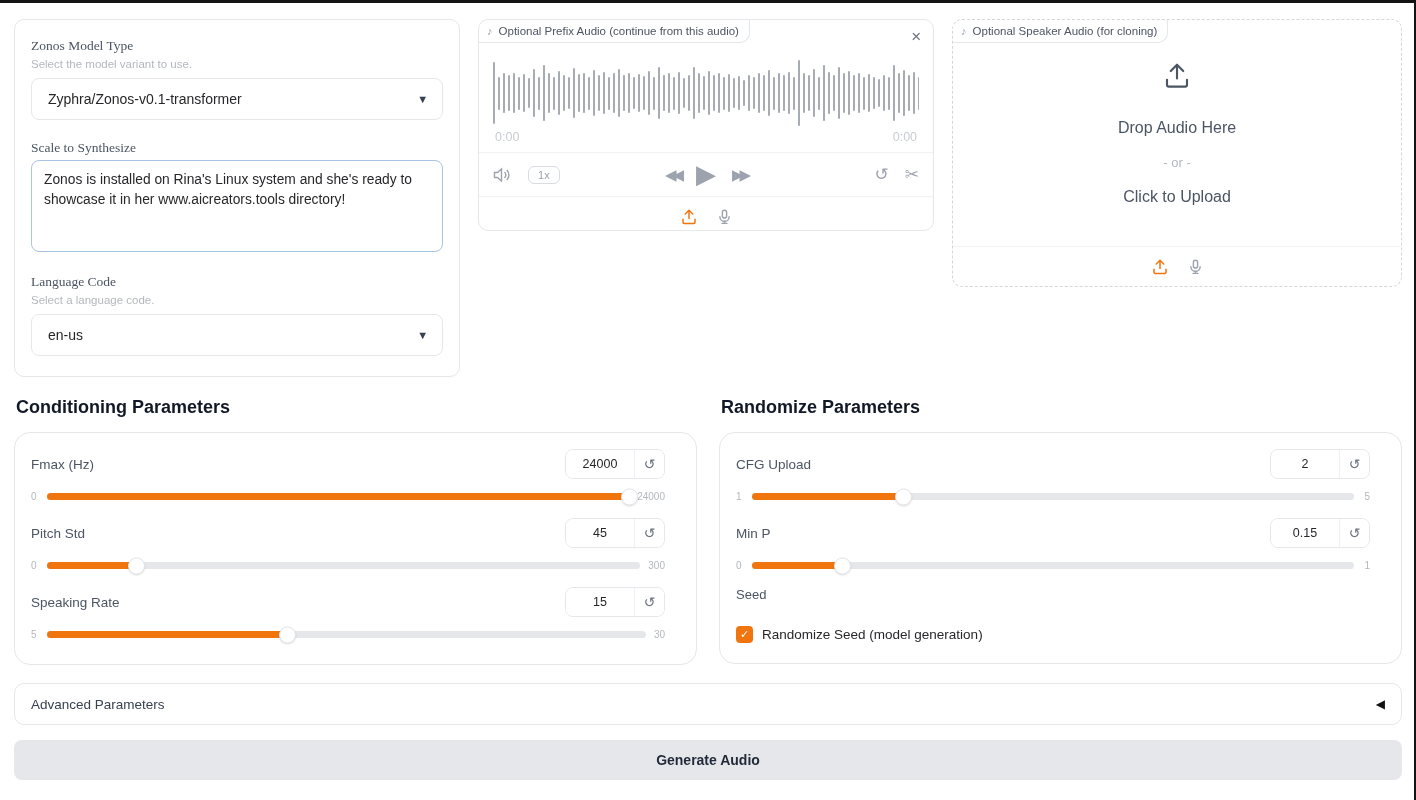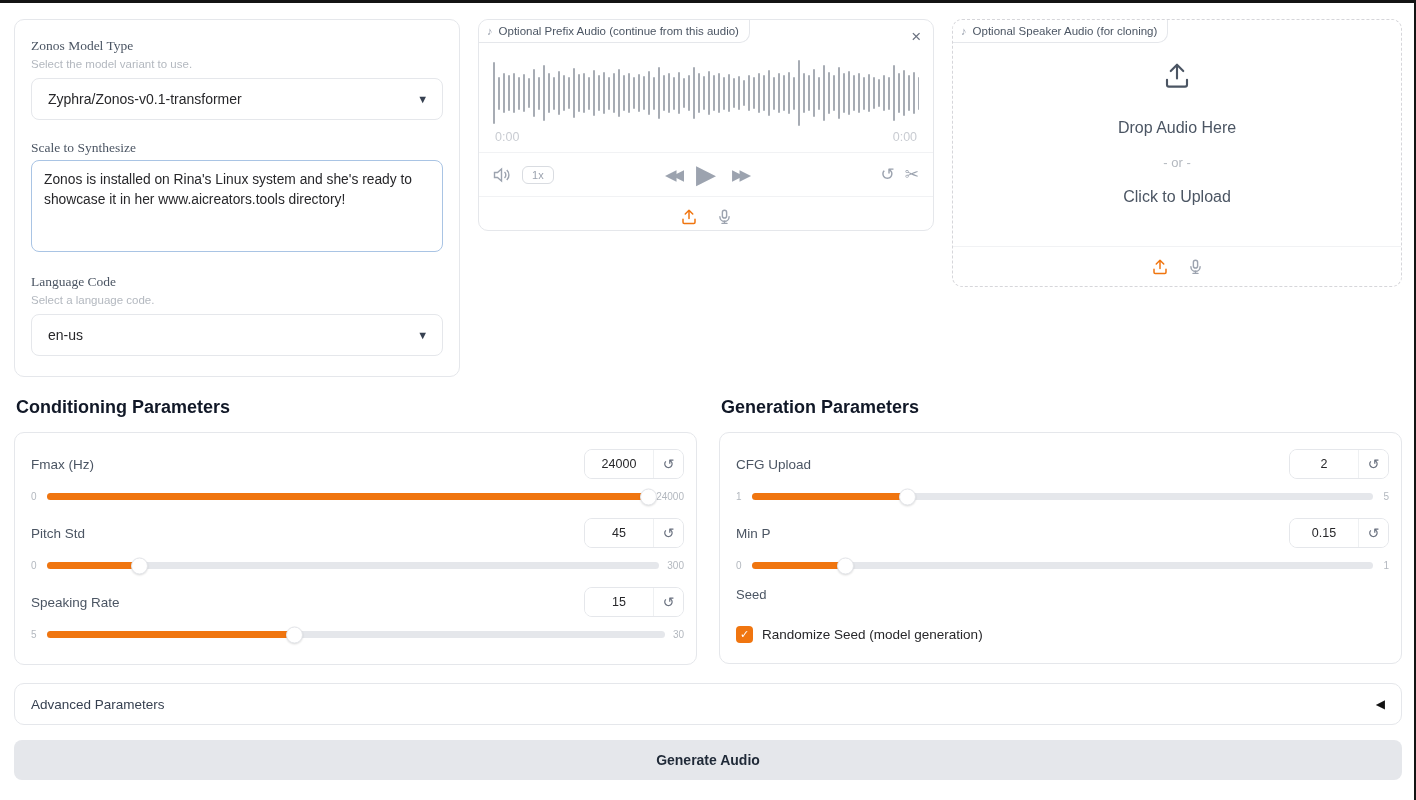--- a/index.html
+++ b/index.html
@@ -57,21 +57,21 @@
   .waveform {
     margin:40px 14px 0 14px; height:66px; display:flex; align-items:center; gap:3px; overflow:hidden;
   }
   .waveform span { width:2px; background:#a7acb4; border-radius:1px; flex:0 0 auto; }
   .times { display:flex; justify-content:space-between; padding:4px 16px 8px 16px;
            font-size:12.5px; color:#c9ccd2; }
   .controls {
     border-top:1px solid #f1f2f4; height:44px; display:flex; align-items:center;
     padding:0 14px; color:#9ca3af;
   }
-  .controls .left, .controls .right { display:flex; align-items:center; gap:10px; width:110px; }
+  .controls .left, .controls .right { display:flex; align-items:center; gap:16px; width:110px; }
   .controls .right { justify-content:flex-end; }
   .controls .center { flex:1; display:flex; align-items:center; justify-content:center; gap:16px; }
   .speed-btn {
     border:1px solid #d9dce1; border-radius:6px; font-size:11px; color:#9ca3af;
     padding:2px 9px; cursor:pointer; background:#fff;
   }
   .tri { color:#9ca3af; cursor:pointer; user-select:none; }
   .tri.small { font-size:15px; letter-spacing:-4px; }
   .tri.play { font-size:26px; }
   .glyph { font-size:17px; color:#9ca3af; cursor:pointer; }
@@ -81,21 +81,21 @@
   }
   .drop-zone { flex:1; display:flex; flex-direction:column; align-items:center; justify-content:center; gap:18px; cursor:pointer; }
   .drop-main { font-size:16px; color:#4b5563; margin-top:10px; }
   .drop-or { font-size:13px; color:#b3b8bf; }
   .drop-click { font-size:16px; color:#4b5563; }
 
   
   .row2 { display:flex; gap:22px; margin-top:18px; }
   .col { flex:1; }
   h2 { font-size:18px; color:#111827; margin:2px 0 14px 2px; font-weight:bold; }
-  .param-box { border:1px solid #e5e7eb; border-radius:10px; padding:16px 12px 20px 16px; background:#fff; }
+  .param-box { border:1px solid #e5e7eb; border-radius:16px; padding:16px 31px 20px 16px; background:#fff; }
   .slider-block { margin-bottom:16px; }
   .slider-block:last-child { margin-bottom:4px; }
   .slider-head { display:flex; align-items:center; justify-content:space-between; }
   .slider-label { font-size:13.5px; color:#4b5563; }
   .num-group { display:flex; border:1px solid #e5e7eb; border-radius:8px; overflow:hidden; background:#fff; }
   .num-group input {
     width:68px; height:28px; border:none; outline:none; text-align:center;
     font-size:12.5px; color:#27272a; font-family:"Liberation Sans", sans-serif;
   }
   .num-group .reset {
@@ -399,21 +399,21 @@
                 </span>
               </span>
             <span class="mm right">30</span>
           </div>
         </div>
 
       </div>
     </div>
 
     <div class="col">
-      <h2>Generation Parameters</h2>
+      <h2>Randomize Parameters</h2>
       <div class="param-box">
 
         <div class="slider-block">
           <div class="slider-head">
             <span class="slider-label">CFG Upload</span>
             <span class="num-group">
               <input value="2" style="">
               <span class="reset">↺</span>
             </span>
           </div>

